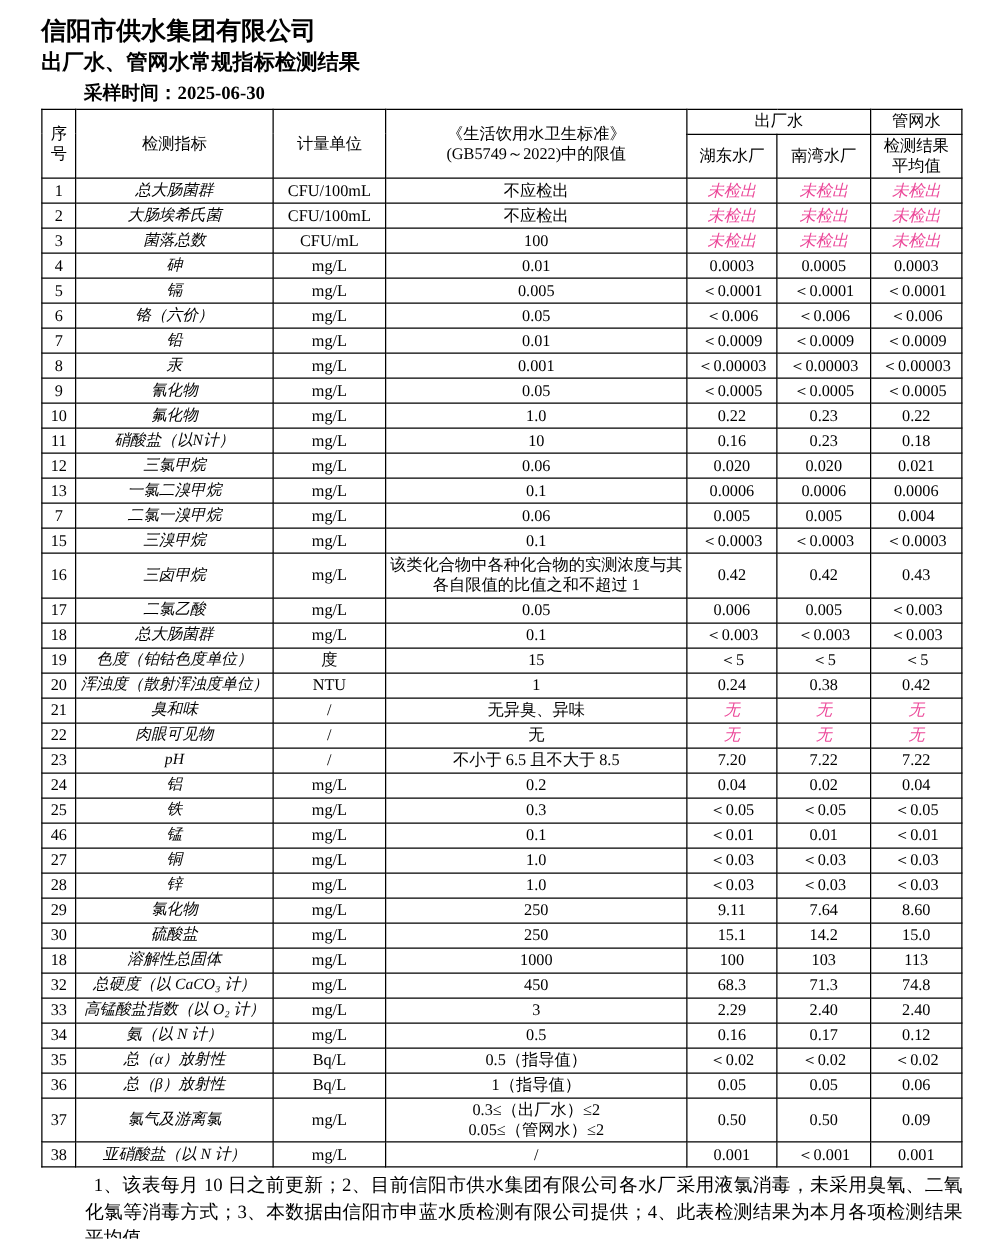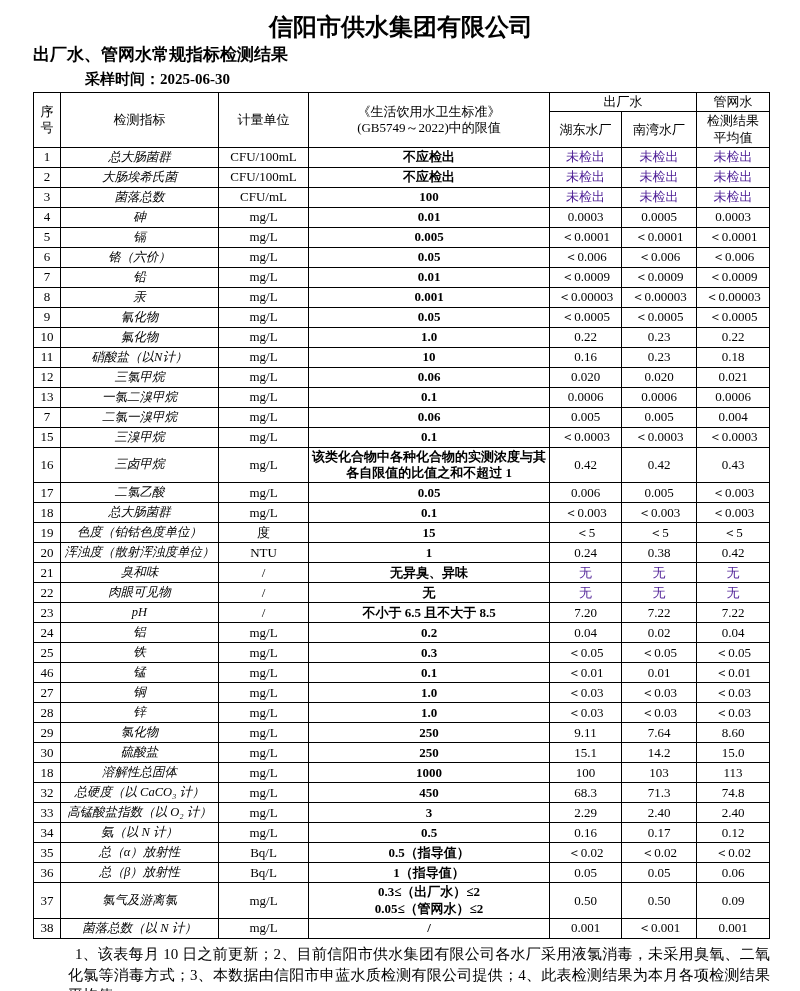--- a/index.html
+++ b/index.html
@@ -4,43 +4,43 @@
 <style>
   html,body { margin:0; padding:0; background:#ffffff; }
   body {
     width:800px; height:991px;
     font-family:"Liberation Serif","DejaVu Serif",serif;
     color:#000;
     overflow:hidden;
   }
   .page { padding:13px 31px 0 33px; }
   .title {
-    text-align:center; font-size:24px; font-weight:bold; line-height:1.2; margin:0;
+    text-align:left; font-size:20px; font-weight:bold; line-height:1.2; margin:0;
   }
   .subtitle {
     font-size:17px; font-weight:bold; line-height:1.2; margin:3px 0 0 0;
   }
   .sampling {
-    font-size:15px; font-weight:bold; margin:5px 0 3px 52px;
+    font-size:15px; font-weight:bold; margin:5px 0 3px 34px;
   }
   table.results {
     border-collapse:collapse; width:736px; table-layout:fixed;
     font-size:13px;
   }
   .results th, .results td {
     border:1px solid #000;
     text-align:center; vertical-align:middle;
     padding:1px 2px; line-height:1.25;
     overflow:hidden;
   }
   .results th { font-weight:normal; }
   .results td { height:17px; }
-  .pre { white-space:pre-line;font-weight:bold; }
+  .pre { white-space:pre-line; }
   .ind { font-size:12.5px; white-space:nowrap;font-style:italic; }
-  .red { color:#4c1d95; }
+  .red { color:#ec4899;font-style:italic; }
   .notes {
     font-size:15px; line-height:1.38;
     margin:5px 0 0 35px; width:702px;
     text-indent:7px;
     text-align:justify;
   }
 </style>
 </head>
 <body>
 
@@ -407,21 +407,21 @@
           <td class="ind">氯气及游离氯</td>
           <td>mg/L</td>
           <td class="pre">0.3≤（出厂水）≤2
 0.05≤（管网水）≤2</td>
           <td>0.50</td>
           <td>0.50</td>
           <td>0.09</td>
         </tr>
         <tr>
           <td>38</td>
-          <td class="ind">菌落总数（以 N 计）</td>
+          <td class="ind">亚硝酸盐（以 N 计）</td>
           <td>mg/L</td>
           <td class="pre">/</td>
           <td>0.001</td>
           <td>＜0.001</td>
           <td>0.001</td>
         </tr>
       </tbody>
   </table>
 
   <p class="notes">1、该表每月 10 日之前更新；2、目前信阳市供水集团有限公司各水厂采用液氯消毒，未采用臭氧、二氧化氯等消毒方式；3、本数据由信阳市申蓝水质检测有限公司提供；4、此表检测结果为本月各项检测结果平均值。</p>

